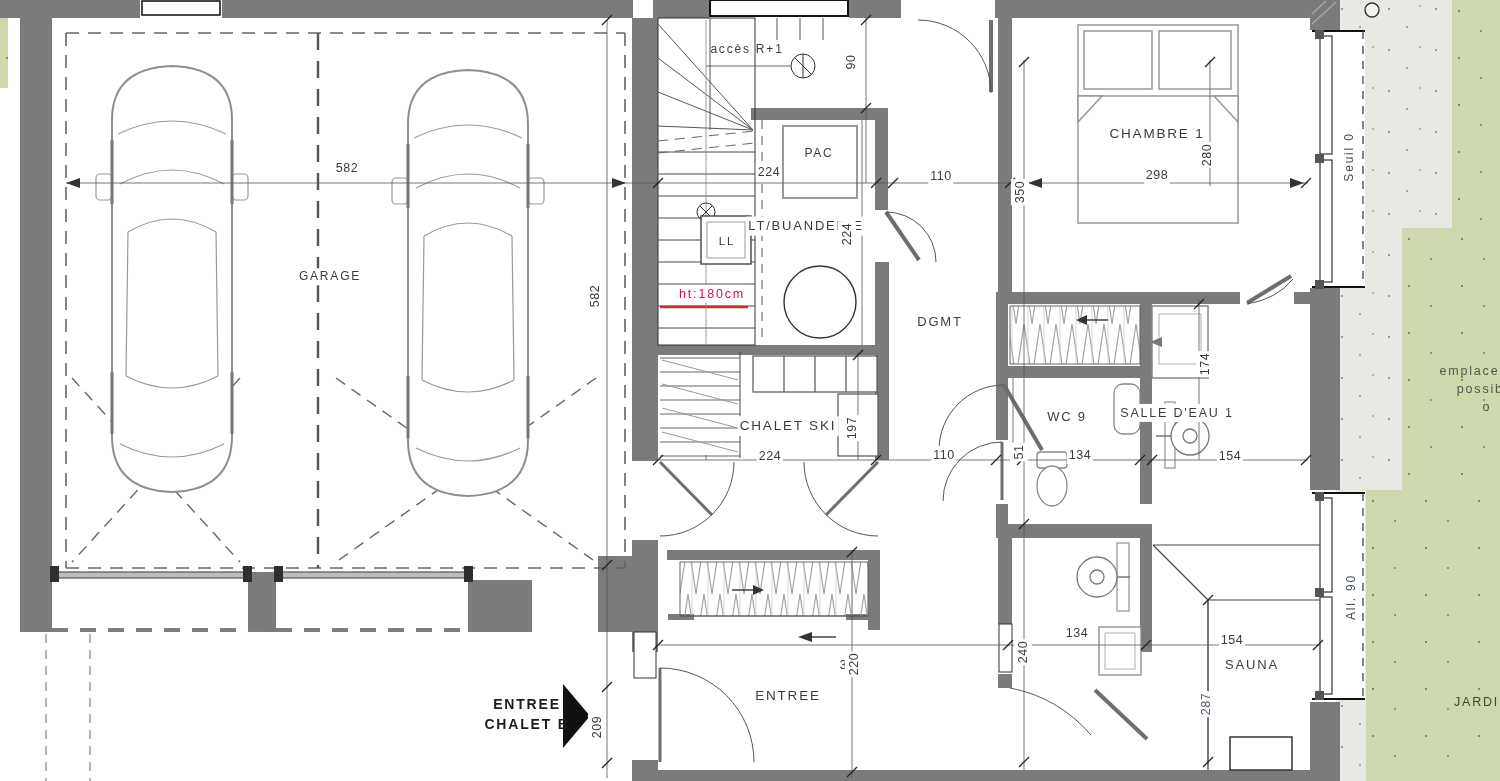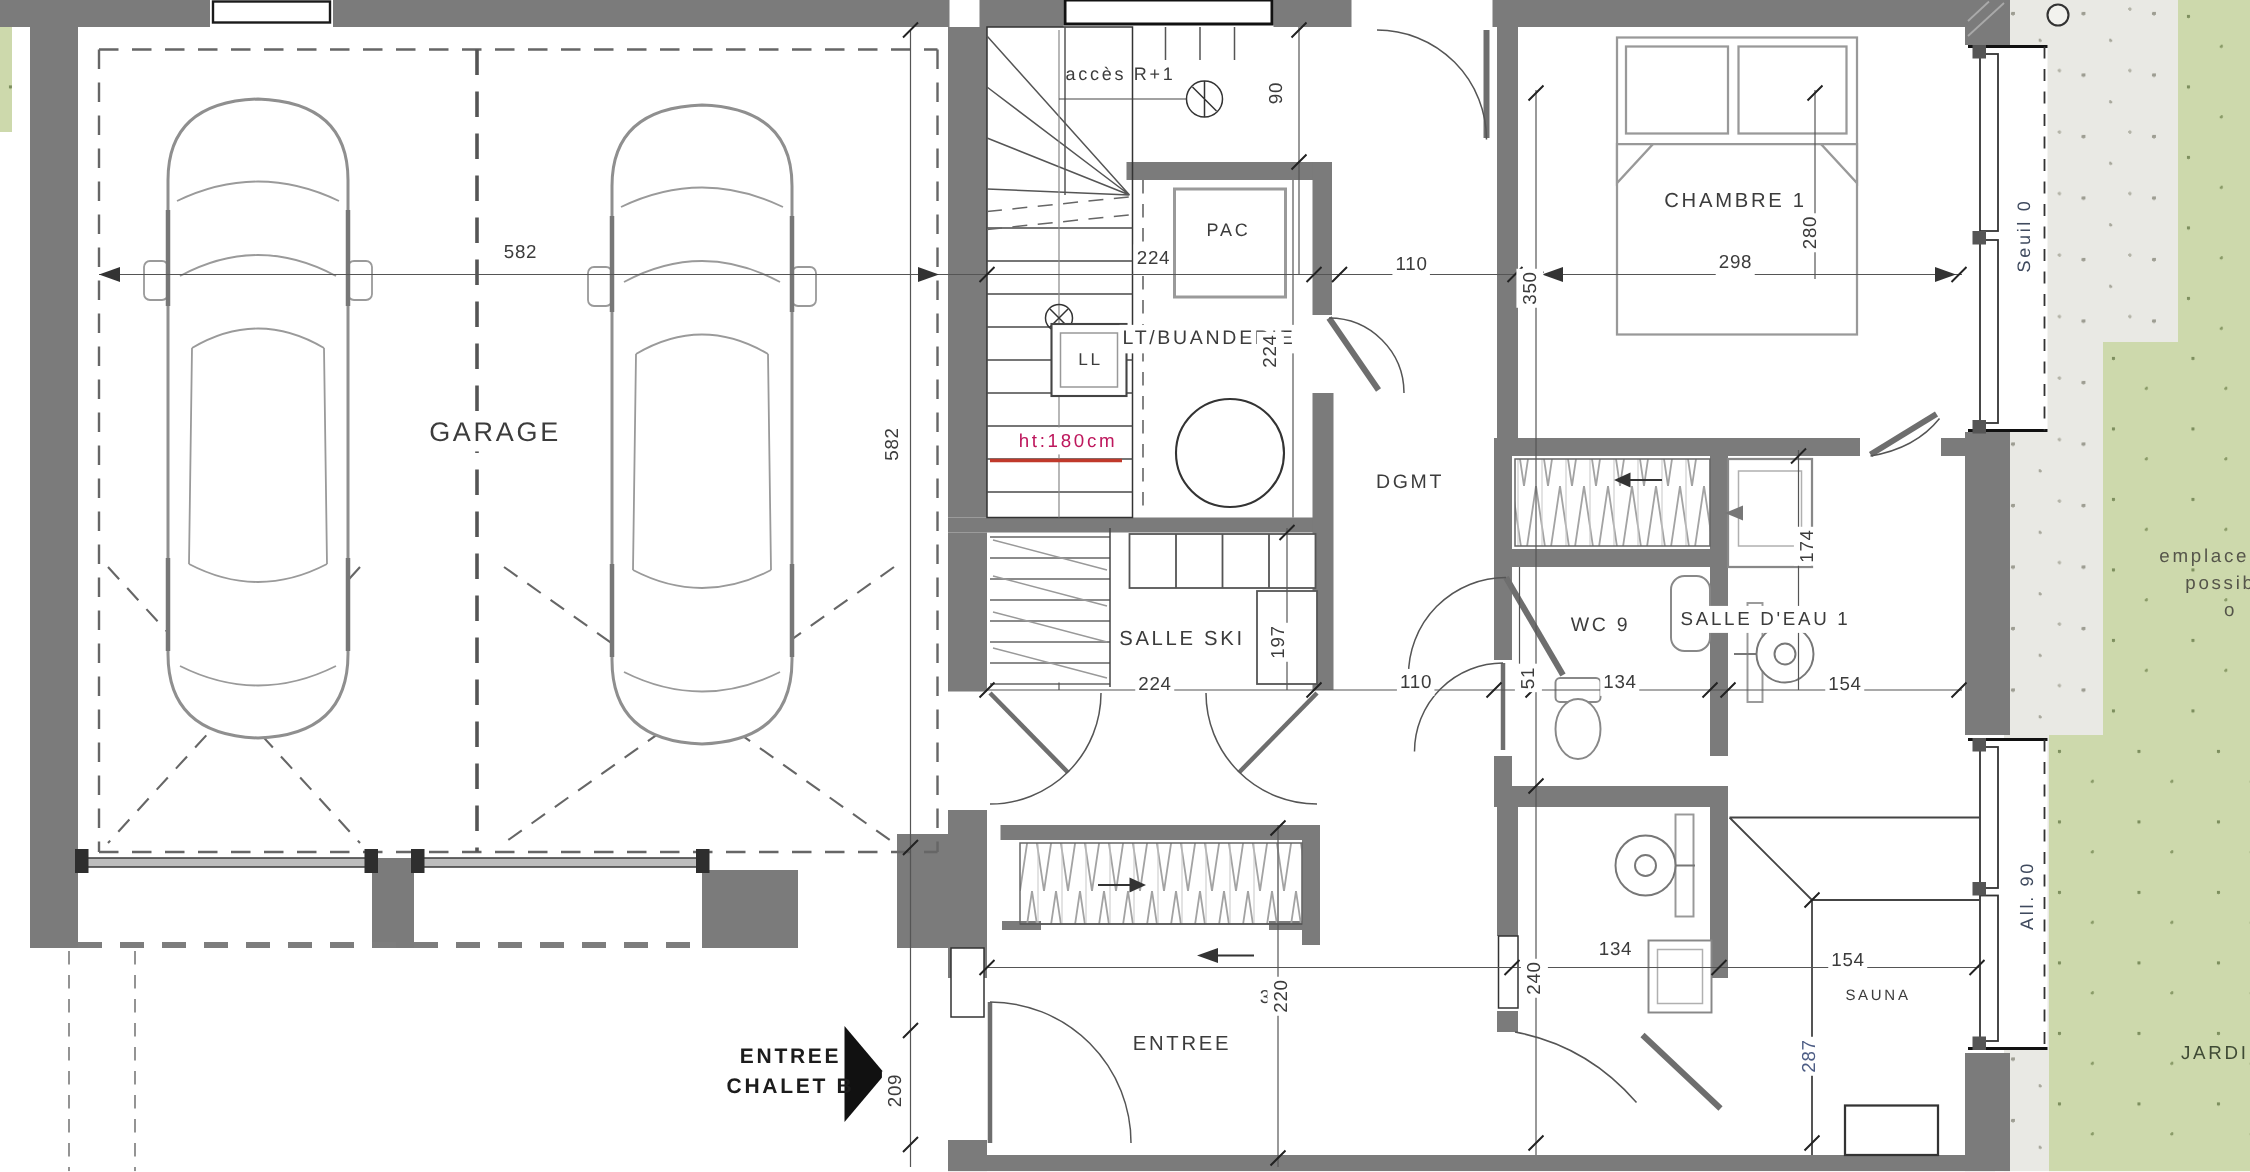--- a/index.html
+++ b/index.html
@@ -286,32 +286,32 @@
       <polygon points="1028,183 1042,178 1042,188"></polygon>
       <polygon points="1304,183 1290,178 1290,188"></polygon>
       <polygon points="798,637 812,632 812,642"></polygon>
       <line x1="812" y1="637" x2="836" y2="637" stroke="#333" stroke-width="1.4"></line>
     </g>
 
     <polygon points="563,684 563,748 590,716" fill="#111"></polygon>
   </svg>
 
   <div id="labels">
-      <div class="lbl room roombg" style="left: 330px; top: 288px; font-size: 18px; transform: translate(-50%, -50%);">GARAGE</div>
+      <div class="lbl room roombg" style="left: 330px; top: 277px; font-size: 12px; transform: translate(-50%, -50%);">GARAGE</div>
       <div class="lbl room roombg nobg" style="left: 747px; top: 50px; font-size: 12px; transform: translate(-50%, -50%);">accès R+1</div>
       <div class="lbl room roombg nobg" style="left: 819px; top: 154px; font-size: 12px; transform: translate(-50%, -50%);">PAC</div>
       <div class="lbl room roombg" style="left: 806px; top: 226px; font-size: 13px; transform: translate(-50%, -50%);">LT/BUANDERIE</div>
       <div class="lbl room roombg nobg" style="left: 727px; top: 241px; font-size: 11.5px; font-weight: 400; transform: translate(-50%, -50%);">LL</div>
       <div class="lbl room roombg" style="left: 712px; top: 294px; font-size: 12.5px; color: #be185d; transform: translate(-50%, -50%);">ht:180cm</div>
       <div class="lbl room roombg" style="left: 940px; top: 322px; font-size: 13px; transform: translate(-50%, -50%);">DGMT</div>
-      <div class="lbl room roombg" style="left: 788px; top: 426px; font-size: 13.5px; transform: translate(-50%, -50%);">SALLE SKI</div>
+      <div class="lbl room roombg" style="left: 788px; top: 426px; font-size: 13.5px; transform: translate(-50%, -50%);">CHALET SKI</div>
       <div class="lbl room roombg" style="left: 1067px; top: 417px; font-size: 13px; transform: translate(-50%, -50%);">WC 9</div>
       <div class="lbl room roombg" style="left: 1177px; top: 413px; font-size: 12.5px; transform: translate(-50%, -50%);">SALLE D'EAU 1</div>
       <div class="lbl room roombg" style="left: 1157px; top: 134px; font-size: 13.5px; transform: translate(-50%, -50%);">CHAMBRE 1</div>
-      <div class="lbl room roombg" style="left: 1252px; top: 665px; font-size: 10px; transform: translate(-50%, -50%);">SAUNA</div>
+      <div class="lbl room roombg" style="left: 1252px; top: 665px; font-size: 13px; transform: translate(-50%, -50%);">SAUNA</div>
       <div class="lbl room roombg" style="left: 788px; top: 696px; font-size: 13.5px; transform: translate(-50%, -50%);">ENTREE</div>
       <div class="lbl room roombg nobg" style="left: 527px; top: 714px; font-size: 14px; color: rgb(28, 28, 28); font-weight: 700; transform: translate(-50%, -50%);">ENTREE
 CHALET B</div>
       <div class="lbl room roombg nobg" style="left: 1482px; top: 702px; font-size: 12.5px; color: rgb(63, 74, 53); transform: translate(-50%, -50%);">JARDIN</div>
       <div class="lbl room roombg nobg" style="left: 1350px; top: 157px; font-size: 12px; color: rgb(63, 74, 94); transform: translate(-50%, -50%) rotate(-90deg);">Seuil 0</div>
       <div class="lbl room roombg nobg" style="left: 1352px; top: 597px; font-size: 12px; color: rgb(63, 74, 94); transform: translate(-50%, -50%) rotate(-90deg);">All. 90</div>
       <div class="lbl room roombg nobg" style="left: 1487px; top: 389px; font-size: 12.5px; color: rgb(85, 85, 74); transform: translate(-50%, -50%);">emplacement
 possible
 o</div>
       <div class="lbl dim" style="left: 347px; top: 168px; font-size: 12.5px; transform: translate(-50%, -50%);">582</div>

